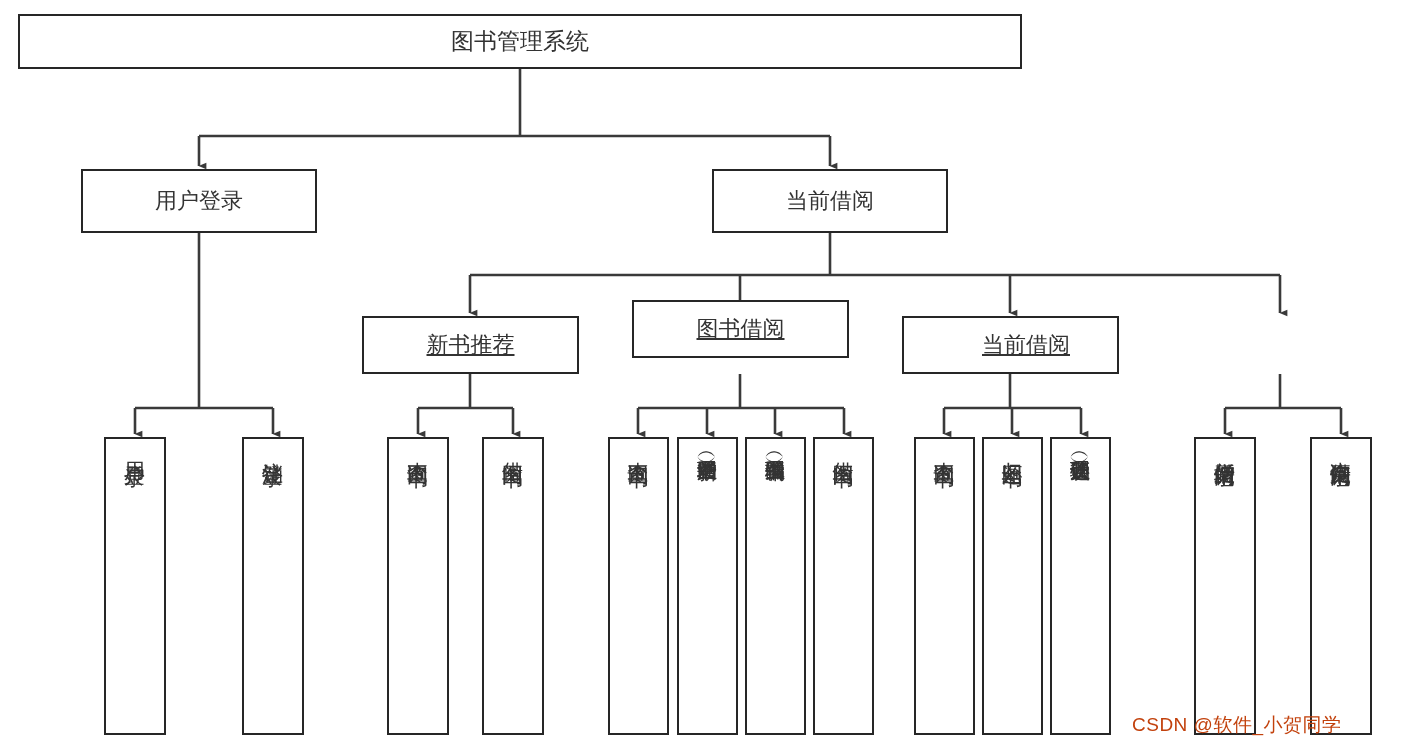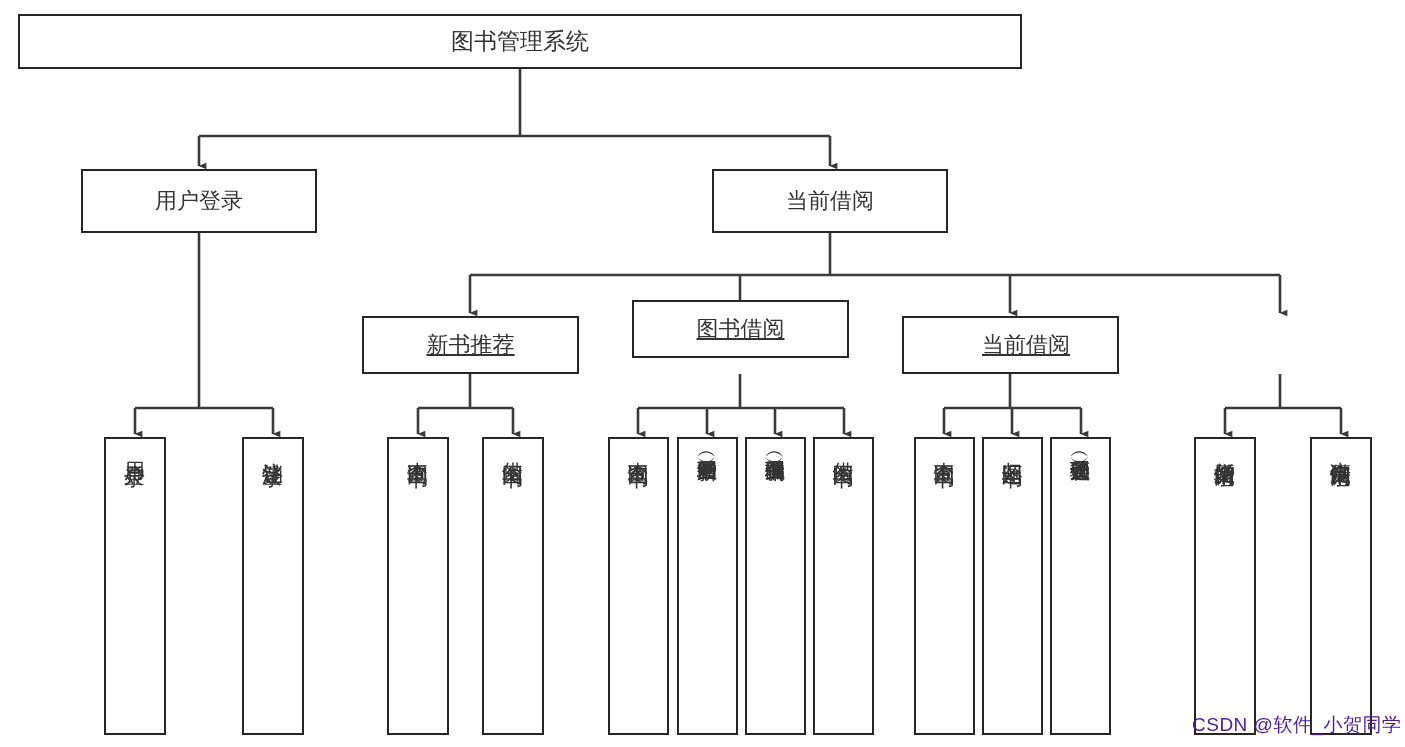--- a/index.html
+++ b/index.html
@@ -167,15 +167,15 @@
   <div class="node leaf" id="lf-10" style="left: 1050px; top: 437px; width: 61px; height: 298px;">
       <span class="vtext" style="font-size: 20px; letter-spacing: 0px;">确认归还（管理员）</span>
     </div>
   <div class="node leaf" id="lf-11" style="left: 1194px; top: 437px; width: 62px; height: 298px;">
       <span class="vtext" style="font-size: 21px; letter-spacing: 1px;">新增借阅记录</span>
     </div>
   <div class="node leaf" id="lf-12" style="left: 1310px; top: 437px; width: 62px; height: 298px;">
       <span class="vtext" style="font-size: 21px; letter-spacing: 1px;">查询借阅记录</span>
     </div>
 
-  <div class="watermark" style="left: 1192px; top: 712px; color: #4c1d95;">CSDN @软件_小贺同学</div>
+  <div class="watermark" style="left: 1132px; top: 712px; color: #c2410c;">CSDN @软件_小贺同学</div>
 
 </div>
 
 </body></html>

